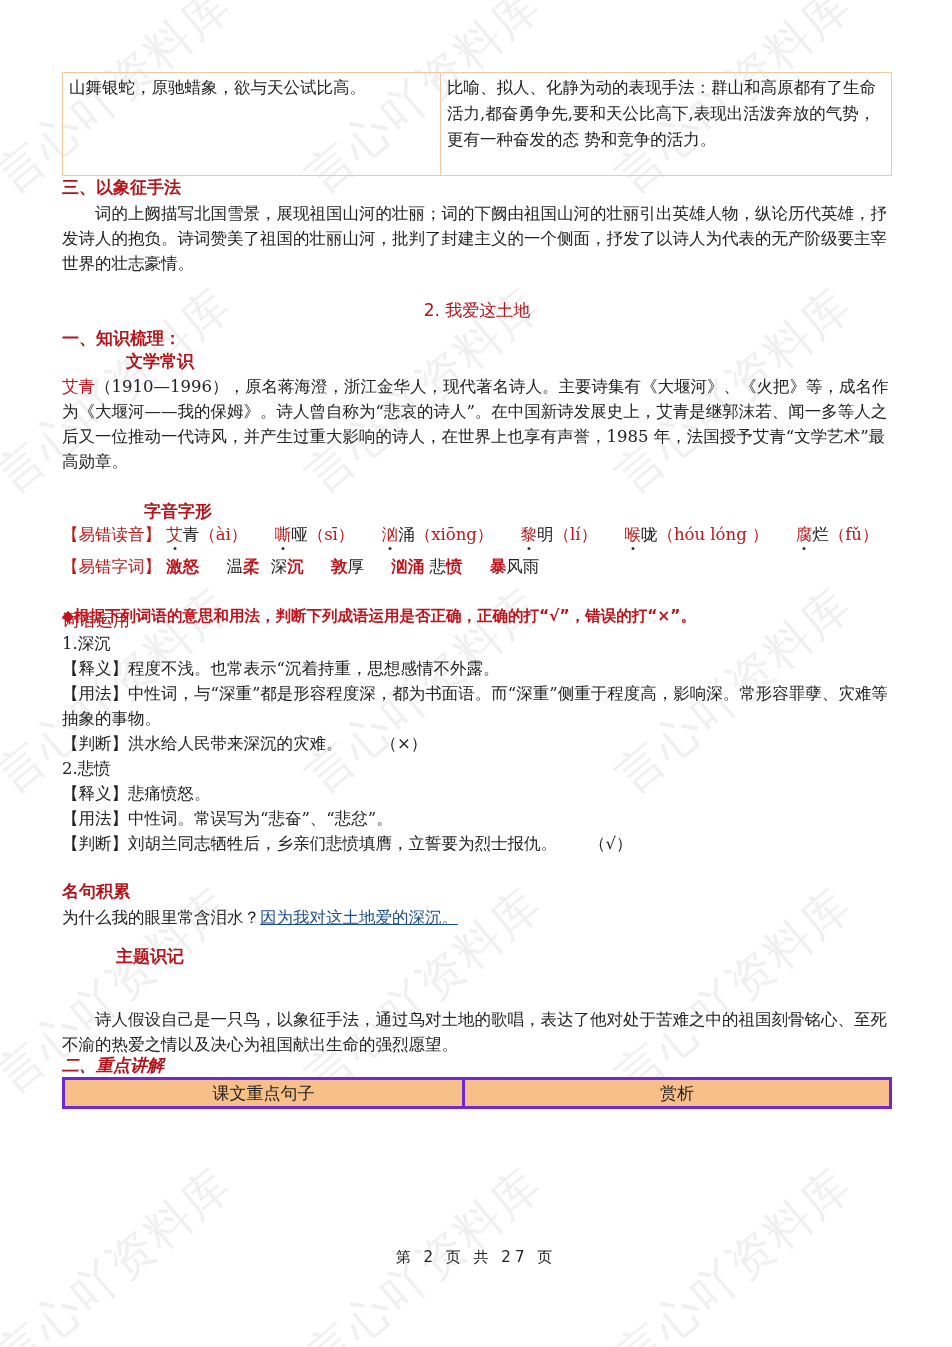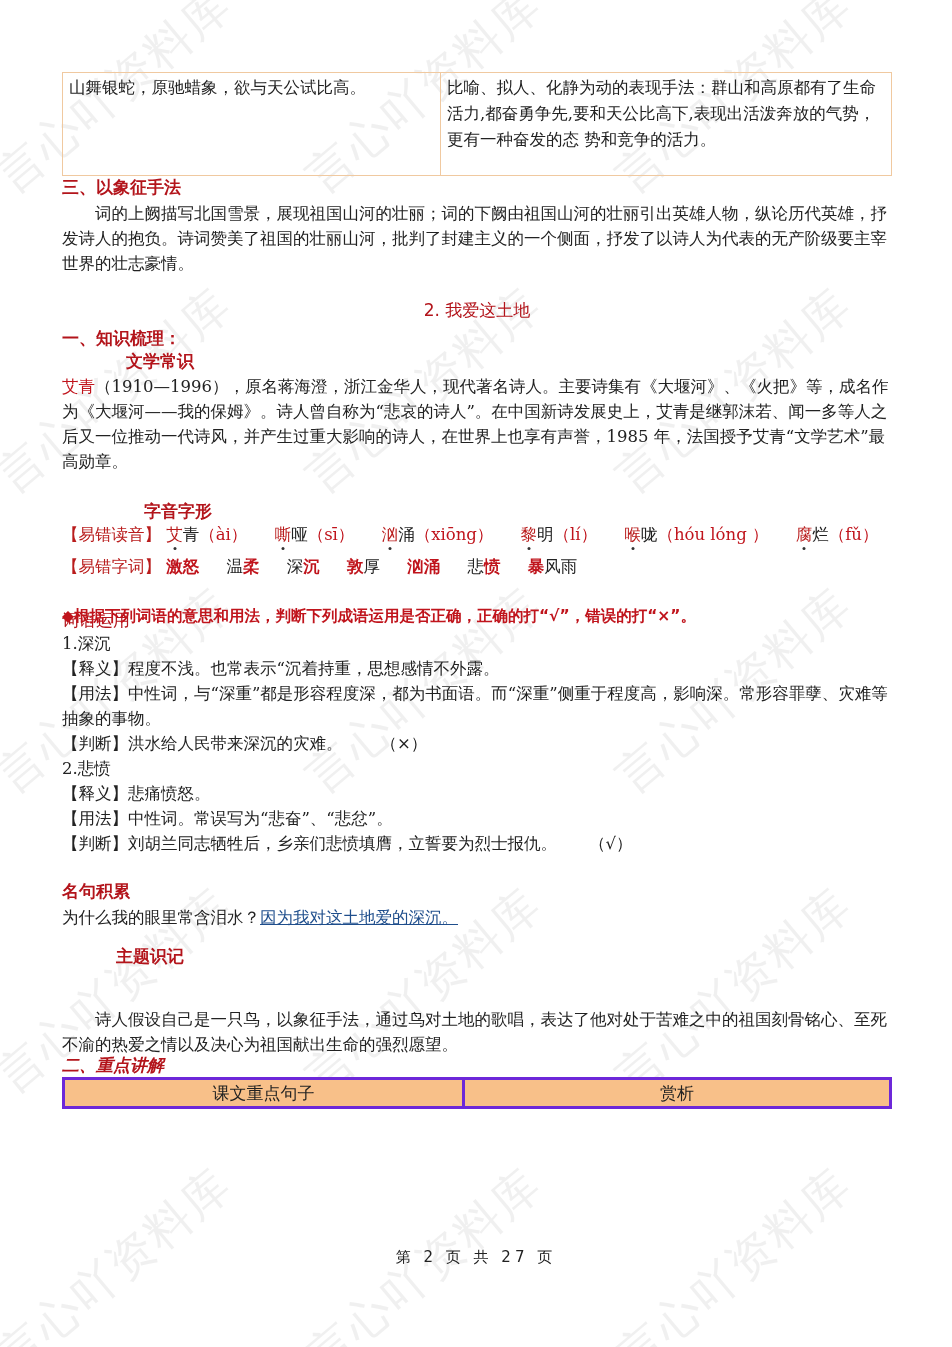--- a/index.html
+++ b/index.html
@@ -72,24 +72,24 @@
     <span style="margin-right:22px;"><span class="blue dot">嘶</span><span>哑</span><span class="red">（sī）</span></span>
     <span style="margin-right:22px;"><span class="blue dot">汹</span><span>涌</span><span class="red">（xiōng）</span></span>
     <span style="margin-right:22px;"><span class="blue dot">黎</span><span>明</span><span class="red">（lí）</span></span>
     <span style="margin-right:22px;"><span class="blue dot">喉</span><span>咙</span><span class="red">（hóu lóng ）</span></span>
     <span><span class="blue dot">腐</span><span>烂</span><span class="red">（fǔ）</span></span>
   </div>
 
   <div class="abs" style="top:556px;white-space:nowrap;">
     <span class="blue">【易错字词】</span>
     <span style="margin-right:22px;"><span></span><b class="red">激怒</b><span></span></span>
-    <span style="margin-right:22px;"><span>温</span><b class="red">柔</b><span></span></span>
+    <span style="margin-right:6px;"><span>温</span><b class="red">柔</b><span></span></span>
     <span style="margin-right:22px;"><span>深</span><b class="red">沉</b><span></span></span>
     <span style="margin-right:22px;"><span></span><b class="red">敦</b><span>厚</span></span>
-    <span style="margin-right:22px;"><span></span><b class="red">汹涌</b><span></span></span>
+    <span style=""><span></span><b class="red">汹涌</b><span></span></span>
     <span style="margin-right:22px;"><span>悲</span><b class="red">愤</b><span></span></span>
     <span><span></span><b class="red">暴</b><span>风雨</span></span>
   </div>
 
   <div class="abs h-red" style="top:609px;font-weight:normal;">词语运用</div>
   <div class="abs" style="top:606px;white-space:nowrap;font-weight:bold;color:#c0141c;font-family:'DejaVu Sans',sans-serif;font-size:15.5px;">◆根据下列词语的意思和用法，判断下列成语运用是否正确，正确的打“√”，错误的打“×”。</div>
 
   <div class="abs p" style="top:631px;">1.深沉</div>
   <div class="abs p" style="top:656px;">【释义】程度不浅。也常表示“沉着持重，思想感情不外露。</div>
   <div class="abs p" style="top:681px;width:830px;">【用法】中性词，与“深重”都是形容程度深，都为书面语。而“深重”侧重于程度高，影响深。常形容罪孽、灾难等抽象的事物。</div>

